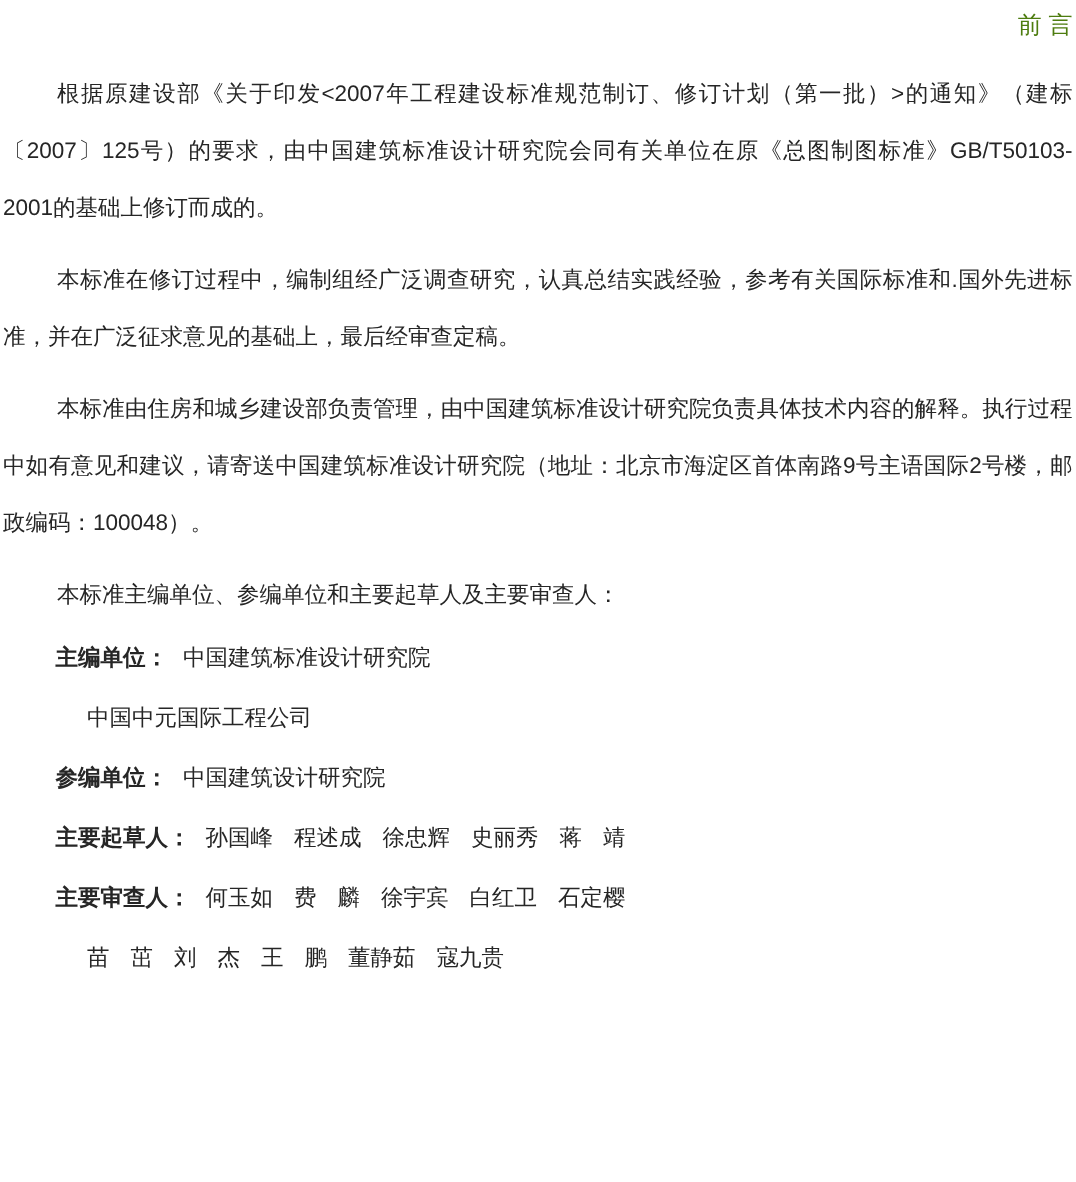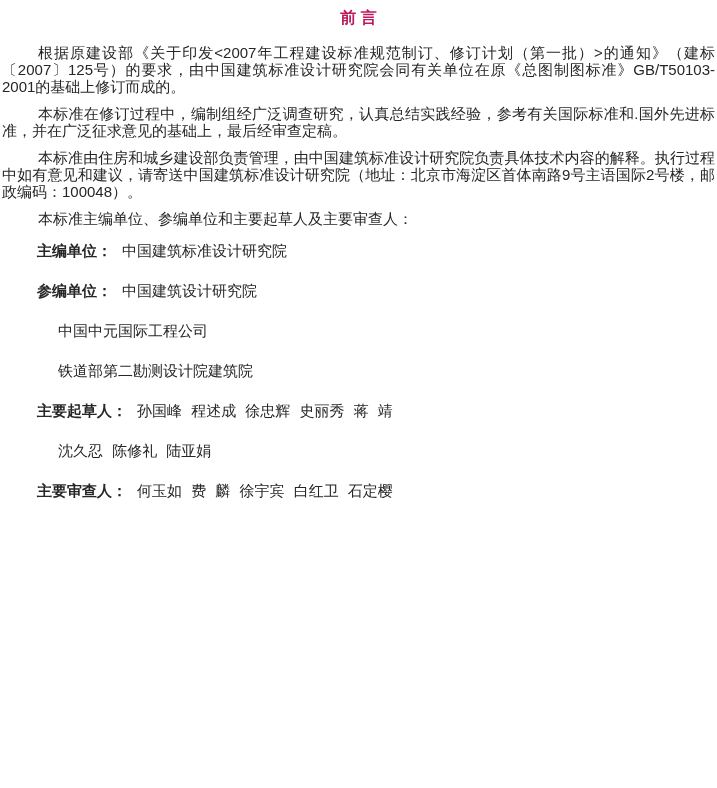--- a/index.html
+++ b/index.html
@@ -11,35 +11,36 @@
     box-sizing: border-box;
     width: 717px;
     min-height: 788px;
     padding: 8px 2px 6px 2px;
     background: #ffffff;
     color: #262626;
     font-family: "Liberation Sans", "DejaVu Sans", sans-serif;
     font-size: 15px;
   }
   .doc-title {
-    text-align: center;
-    font-weight: bold;
+    text-align: right;
+    font-weight: normal;
     font-size: 16px;
     line-height: 20px;
     margin: 0 0 16px 0;
-    color: #be185d;
+    color: #4d7c0f;
   }
   p.para {
     margin: 0 0 10px 0;
-    line-height: 17px;
+    line-height: 38px;
     text-indent: 36px;
     text-align: justify;
   }
   .credits {
     margin-top: 6px;
+    font-family: Liberation Mono, monospace;
   }
   .credit-row {
     line-height: 27px;
     margin-bottom: 13px;
     padding-left: 35px;
     word-spacing: 5px;
   }
   .credit-row.cont {
     padding-left: 56px;
   }
@@ -60,42 +61,39 @@
   <p class="para">本标准在修订过程中，编制组经广泛调查研究，认真总结实践经验，参考有关国际标准和.国外先进标准，并在广泛征求意见的基础上，最后经审查定稿。</p>
   <p class="para">本标准由住房和城乡建设部负责管理，由中国建筑标准设计研究院负责具体技术内容的解释。执行过程中如有意见和建议，请寄送中国建筑标准设计研究院（地址：北京市海淀区首体南路9号主语国际2号楼，邮政编码：100048）。</p>
   <p class="para">本标准主编单位、参编单位和主要起草人及主要审查人：</p>
 
   <div class="credits">
 
     <div class="credit-row">
       <span class="credit-label">主编单位：</span><span class="credit-text">中国建筑标准设计研究院</span>
     </div>
 
+    <div class="credit-row cont">
+      <span class="credit-text">中国中元国际工程公司</span>
+    </div>
+
     <div class="credit-row">
       <span class="credit-label">参编单位：</span><span class="credit-text">中国建筑设计研究院</span>
     </div>
 
-    <div class="credit-row cont">
-      <span class="credit-text">中国中元国际工程公司</span>
-    </div>
 
-
-    <div class="credit-row cont">
-      <span class="credit-text">铁道部第二勘测设计院建筑院</span>
-    </div>
 
     <div class="credit-row">
       <span class="credit-label">主要起草人：</span><span class="credit-text">孙国峰 程述成 徐忠辉 史丽秀 蒋 靖</span>
     </div>
 
-    <div class="credit-row cont">
-      <span class="credit-text">沈久忍 陈修礼 陆亚娟</span>
-    </div>
 
     <div class="credit-row">
       <span class="credit-label">主要审查人：</span><span class="credit-text">何玉如 费 麟 徐宇宾 白红卫 石定樱</span>
     </div>
 
+    <div class="credit-row cont">
+      <span class="credit-text">苗 茁 刘 杰 王 鹏 董静茹 寇九贵</span>
+    </div>
 
 
   </div>
 
 </div>
 
 </body></html>

